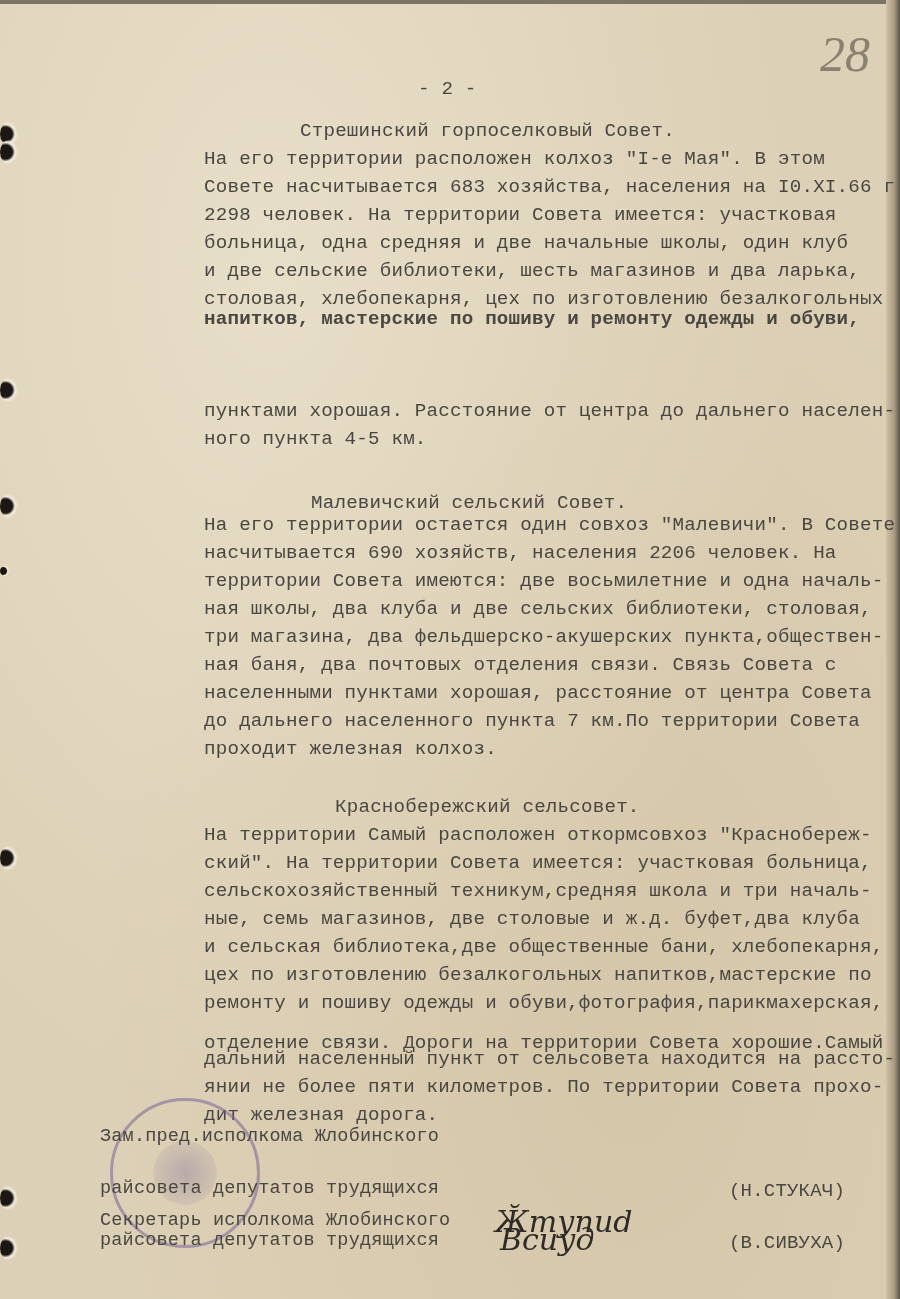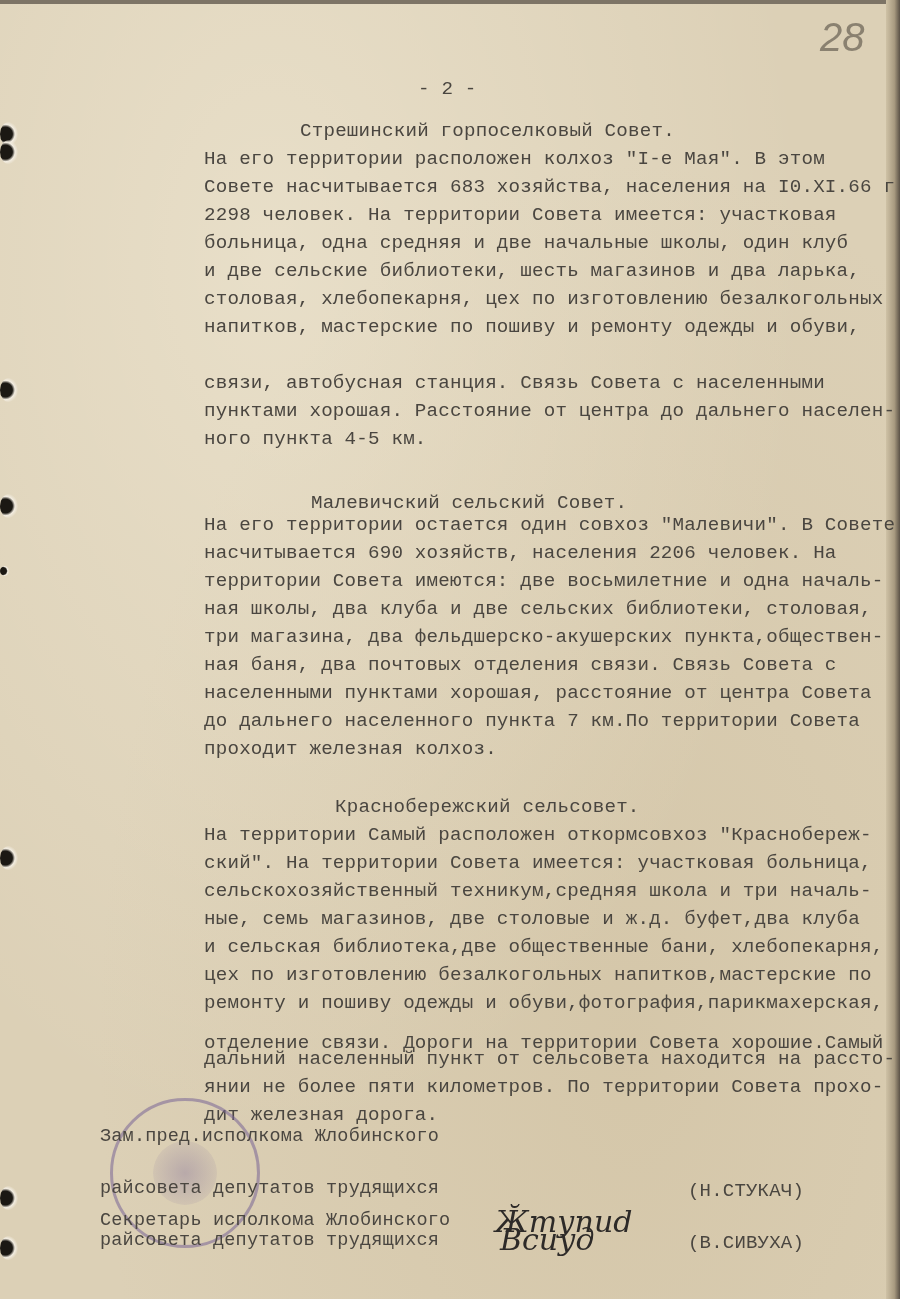--- a/index.html
+++ b/index.html
@@ -23,23 +23,23 @@
     .top-edge {
       position: absolute; left: 0; top: 0; width: 900px; height: 4px;
       background: #7d7466;
     }
     .hole {
       position: absolute; left: 0; width: 18px; height: 24px;
       background: radial-gradient(circle at 30% 50%, #1b1813 40%, #f2ece0 55%, rgba(0,0,0,0) 75%);
       border-radius: 50%;
     }
     .pagenum-hand {
-      position: absolute; left: 820px; top: 12px; width: 60px; height: 50px;
-      color: #8a8170; font-family: Liberation Sans, sans-serif; font-style: italic;
-      font-size: 40px; line-height: 50px;
+      position: absolute; left: 820px; top: 29px; width: 60px; height: 50px;
+      color: #8a8170; font-family: Liberation Serif, serif; font-style: italic;
+      font-size: 50px; line-height: 50px;
     }
     .text {
       color: #4a4640;
       font-size: 19.2px;
       letter-spacing: 0.2px;
       white-space: pre;
       position: absolute;
     }
     .body-line { left: 204px; }
     .heading { left: 300px; }
@@ -52,21 +52,21 @@
       position: absolute; left: 40px; top: 40px; width: 64px; height: 64px;
       border-radius: 50%;
       background: radial-gradient(circle, rgba(120,100,150,0.35), rgba(120,100,150,0.1) 70%, rgba(0,0,0,0) 72%);
     }
     .sig {
       position: absolute; color: #2d2a28;
       font-family: "DejaVu Serif", serif; font-style: italic;
       font-size: 30px;
     }
     .sig-label { left: 100px; font-size: 18.5px; line-height: 18px; }
-    .sig-name { left: 688px; font-size: 19px; }
+    .sig-name { left: 729px; font-size: 19px; }
   </style>
 </head>
 <body>
 
 <div class="page">
   <div class="top-edge"></div>
   <div class="right-edge"></div>
 
   <div class="hole" style="top:122px"></div>
   <div class="hole" style="top:140px"></div>
@@ -81,22 +81,21 @@
 
   <div class="text" style="left:418px; top:78px;">- 2 -</div>
 
   <div class="text heading" style="top:120px;">Стрешинский горпоселковый Совет.</div>
   <div class="text body-line" style="top:148px;">На его территории расположен колхоз "I-е Мая". В этом</div>
   <div class="text body-line" style="top:176px;">Совете насчитывается 683 хозяйства, населения на I0.XI.66 г</div>
   <div class="text body-line" style="top:204px;">2298 человек. На территории Совета имеется: участковая</div>
   <div class="text body-line" style="top:232px;">больница, одна средняя и две начальные школы, один клуб</div>
   <div class="text body-line" style="top:260px;">и две сельские библиотеки, шесть магазинов и два ларька,</div>
   <div class="text body-line" style="top:288px;">столовая, хлебопекарня, цех по изготовлению безалкогольных</div>
-  <div class="text body-line" style="top:316px;">напитков, мастерские по пошиву и ремонту одежды и обуви,</div>
-  <div class="text body-line" style="top:372px;">связи, автобусная станция. Связь Совета с населенными</div>
+  <div class="text body-line" style="top:308px;font-weight:bold;">напитков, мастерские по пошиву и ремонту одежды и обуви,</div>
   <div class="text body-line" style="top:400px;">пунктами хорошая. Расстояние от центра до дальнего населен-</div>
   <div class="text body-line" style="top:428px;">ного пункта 4-5 км.</div>
 
   <div class="text heading" style="left:311px; top:492px;">Малевичский сельский Совет.</div>
   <div class="text body-line" style="top:514px;">На его территории остается один совхоз "Малевичи". В Совете</div>
   <div class="text body-line" style="top:542px;">насчитывается 690 хозяйств, населения 2206 человек. На</div>
   <div class="text body-line" style="top:570px;">территории Совета имеются: две восьмилетние и одна началь-</div>
   <div class="text body-line" style="top:598px;">ная школы, два клуба и две сельских библиотеки, столовая,</div>
   <div class="text body-line" style="top:626px;">три магазина, два фельдшерско-акушерских пункта,обществен-</div>
   <div class="text body-line" style="top:654px;">ная баня, два почтовых отделения связи. Связь Совета с</div>

